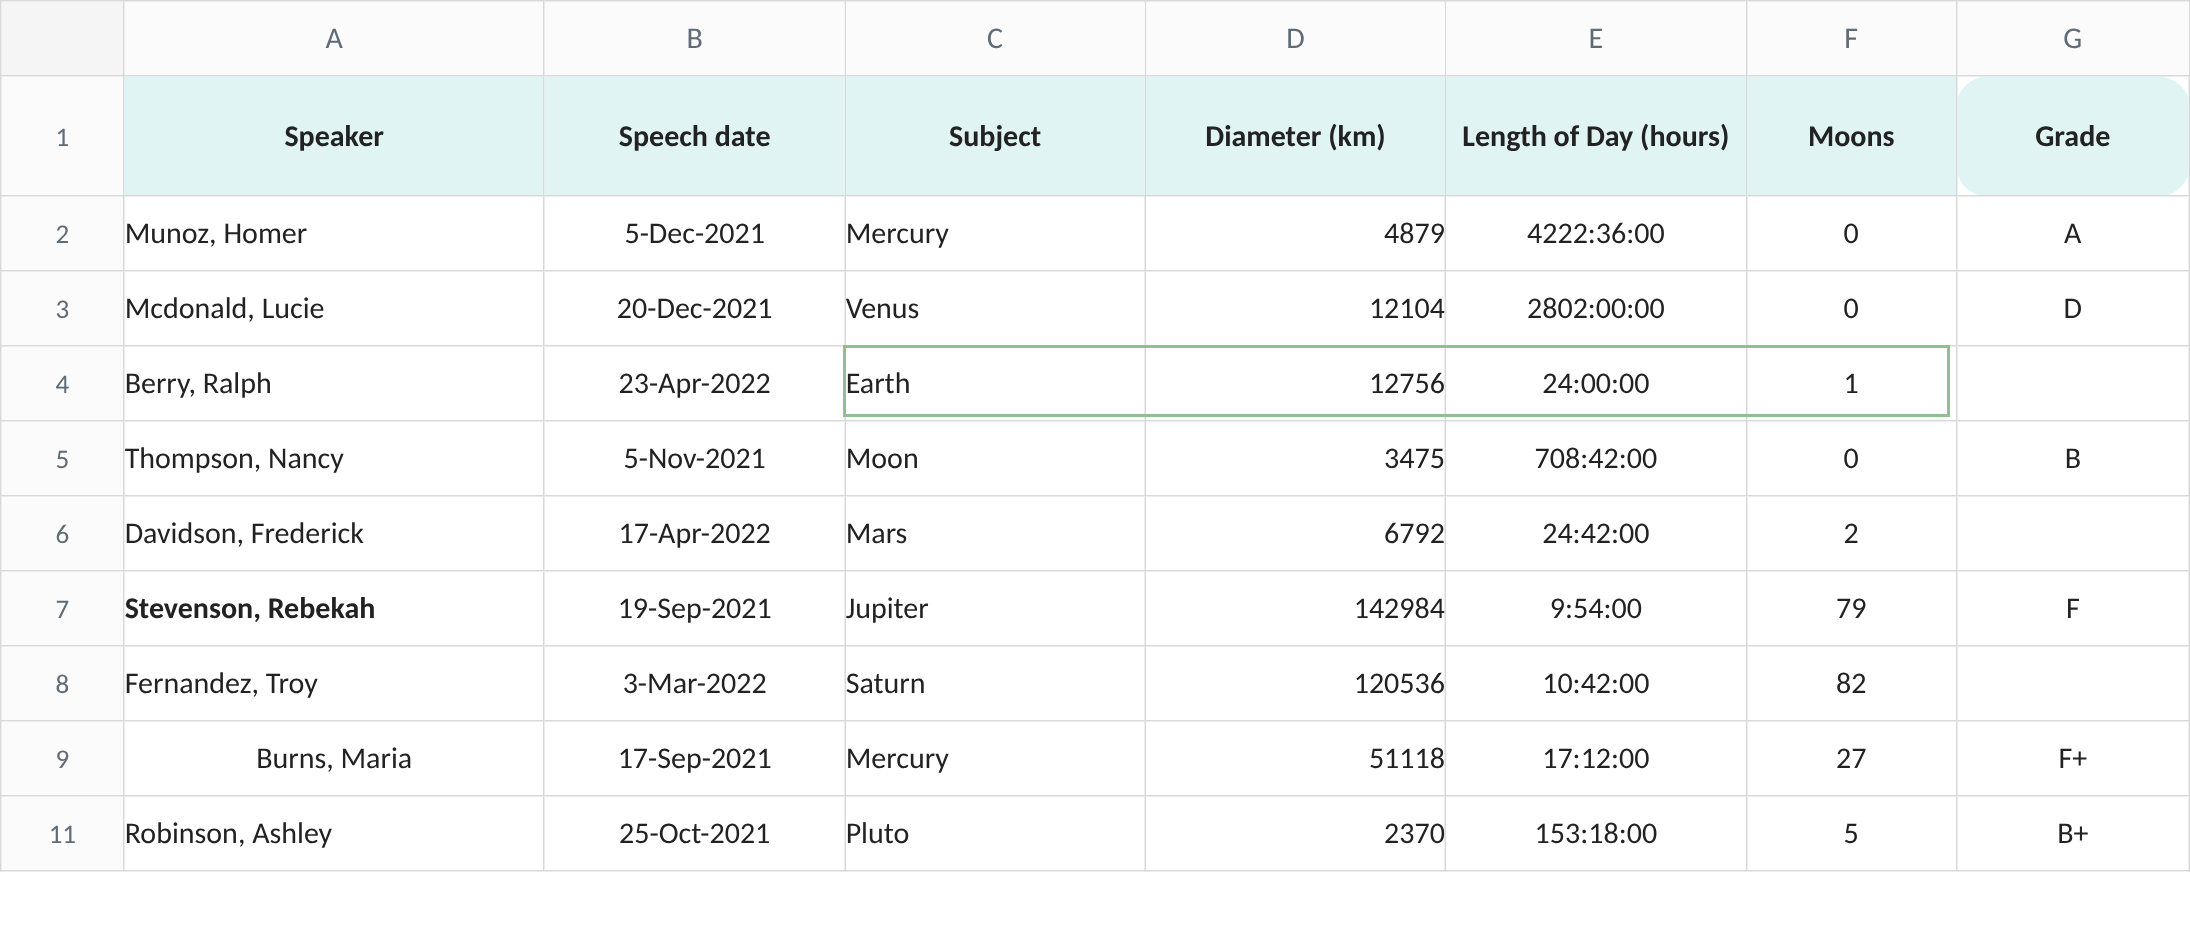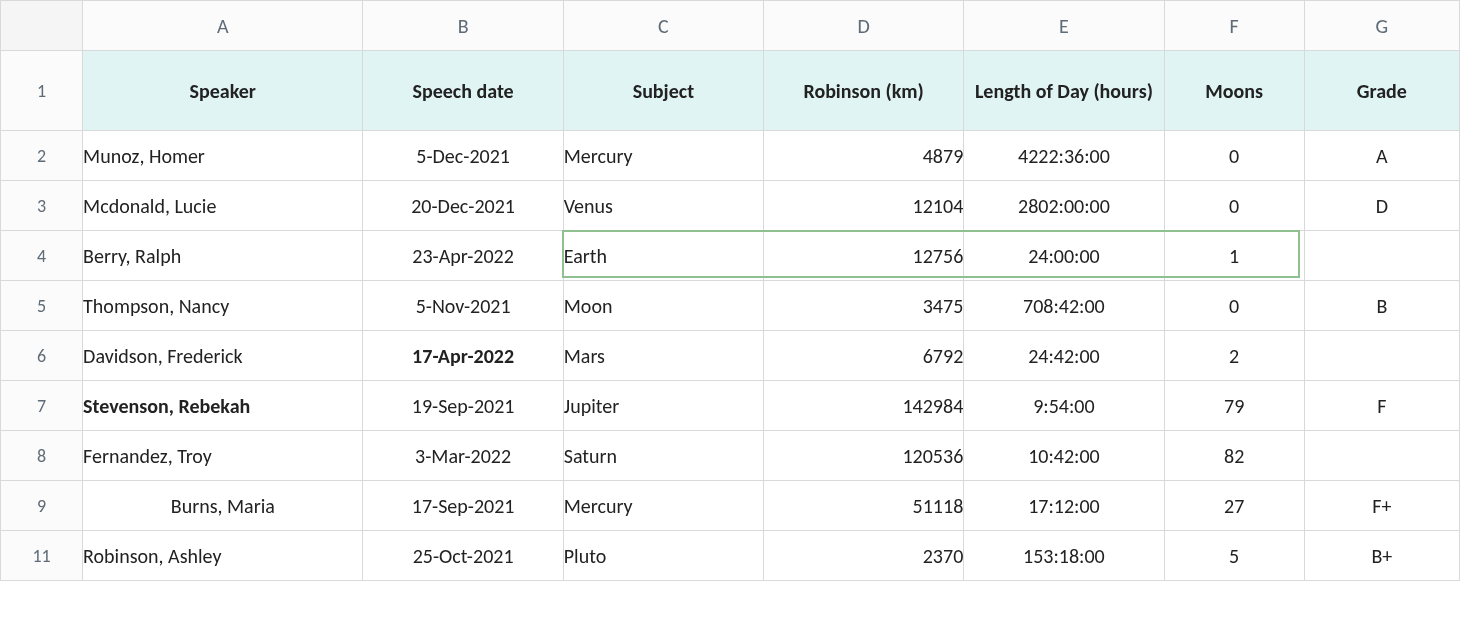--- a/index.html
+++ b/index.html
@@ -100,24 +100,24 @@
           <th class="col-head"><span>F</span></th>
           <th class="col-head"><span>G</span></th>
         </tr>
   </thead>
   <tbody id="tbody">
         <tr class="field-header-row">
           <th class="row-head" style="height: 80px;"><span>1</span></th>
           <td class="data" style="height: 80px;"><span>Speaker</span></td>
           <td class="data" style="height: 80px;"><span>Speech date</span></td>
           <td class="data" style="height: 80px;"><span>Subject</span></td>
-          <td class="data" style="height: 80px; white-space: normal;"><span>Robinson (km)</span></td>
+          <td class="data" style="height: 80px; white-space: normal;"><span>Diameter (km)</span></td>
           <td class="data" style="height: 80px; white-space: normal;"><span>Length of Day (hours)</span></td>
           <td class="data" style="height: 80px;"><span>Moons</span></td>
-          <td class="data" style="height: 80px;"><span>Grade</span></td>
+          <td class="data" style="height: 80px; border-radius: 21px;"><span>Grade</span></td>
         </tr>
         <tr>
           <th class="row-head" style="height: 50px;"><span>2</span></th>
           <td class="data align-left" style="height: 50px; margin-top: 32px;"><span>Munoz, Homer</span></td>
           <td class="data align-center" style="height: 50px;"><span>5-Dec-2021</span></td>
           <td class="data align-left" style="height: 50px;"><span>Mercury</span></td>
           <td class="data align-right" style="height: 50px;"><span>4879</span></td>
           <td class="data align-center" style="height: 50px;"><span>4222:36:00</span></td>
           <td class="data align-center" style="height: 50px;"><span>0</span></td>
           <td class="data align-center" style="height: 50px;"><span>A</span></td>
@@ -148,21 +148,21 @@
           <td class="data align-center" style="height: 50px;"><span>5-Nov-2021</span></td>
           <td class="data align-left" style="height: 50px;"><span>Moon</span></td>
           <td class="data align-right" style="height: 50px;"><span>3475</span></td>
           <td class="data align-center" style="height: 50px;"><span>708:42:00</span></td>
           <td class="data align-center" style="height: 50px;"><span>0</span></td>
           <td class="data align-center" style="height: 50px;"><span>B</span></td>
         </tr>
         <tr>
           <th class="row-head" style="height: 50px;"><span>6</span></th>
           <td class="data align-left" style="height: 50px;"><span>Davidson, Frederick</span></td>
-          <td class="data align-center" style="height: 50px; font-weight: bold;"><span>17-Apr-2022</span></td>
+          <td class="data align-center" style="height: 50px;"><span>17-Apr-2022</span></td>
           <td class="data align-left" style="height: 50px;"><span>Mars</span></td>
           <td class="data align-right" style="height: 50px;"><span>6792</span></td>
           <td class="data align-center" style="height: 50px;"><span>24:42:00</span></td>
           <td class="data align-center" style="height: 50px;"><span>2</span></td>
           <td class="data align-center" style="height: 50px;"><span></span></td>
         </tr>
         <tr>
           <th class="row-head" style="height: 50px;"><span>7</span></th>
           <td class="data align-left" style="height: 50px; font-weight: bold;"><span>Stevenson, Rebekah</span></td>
           <td class="data align-center" style="height: 50px;"><span>19-Sep-2021</span></td>

